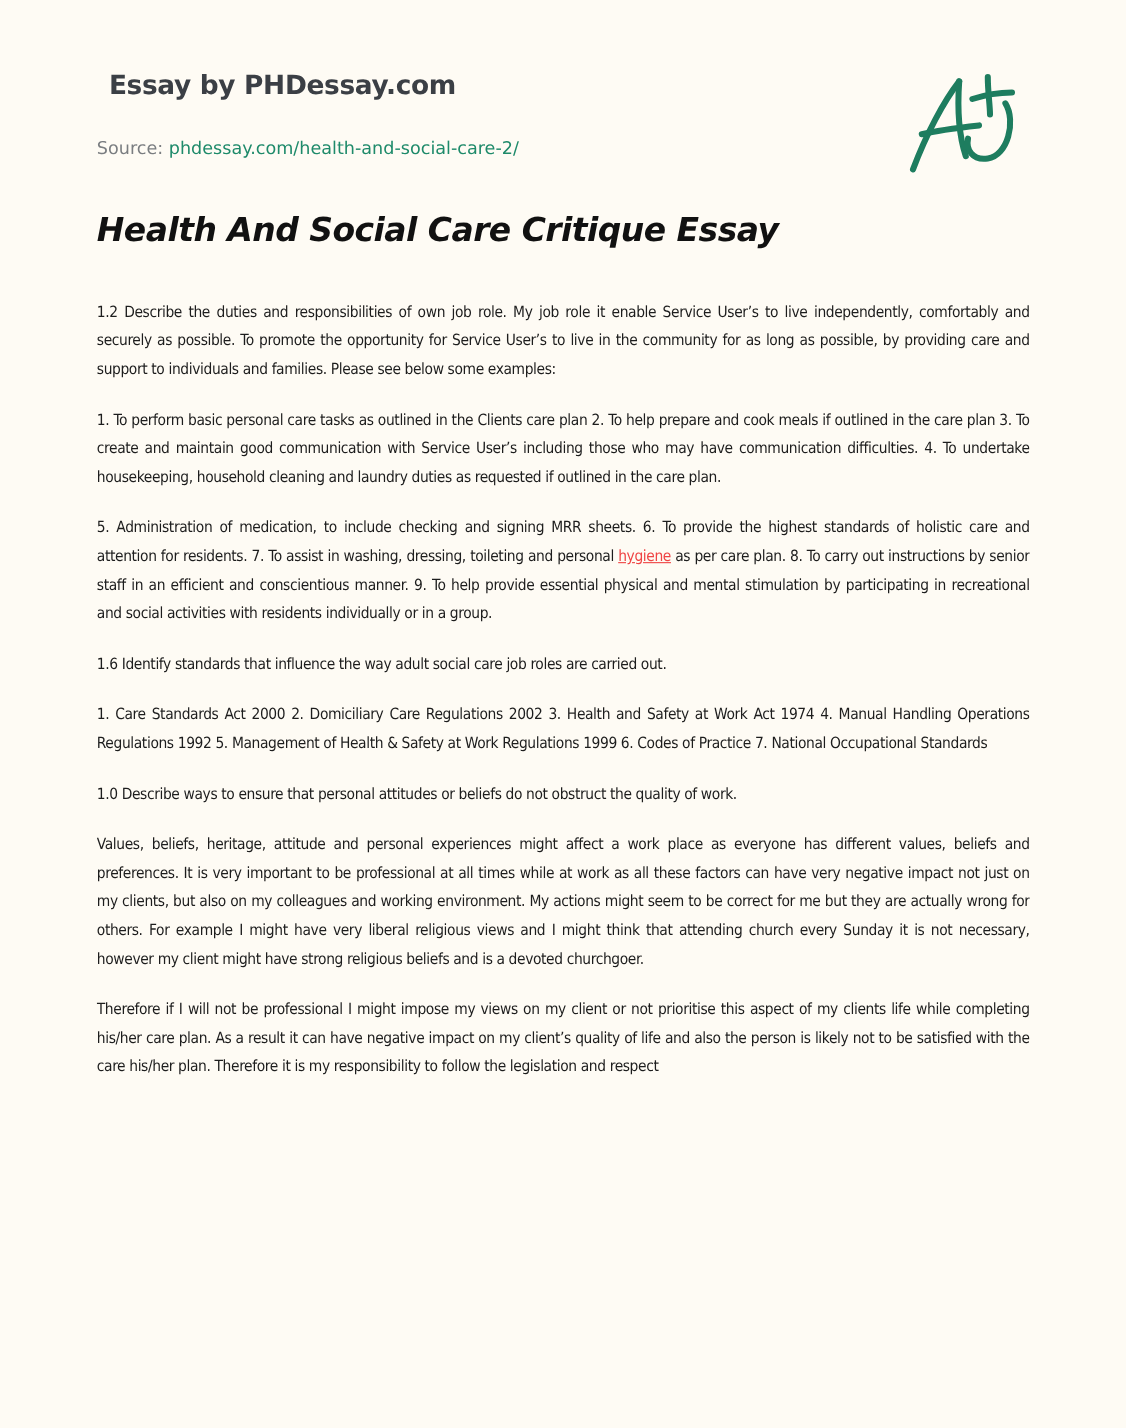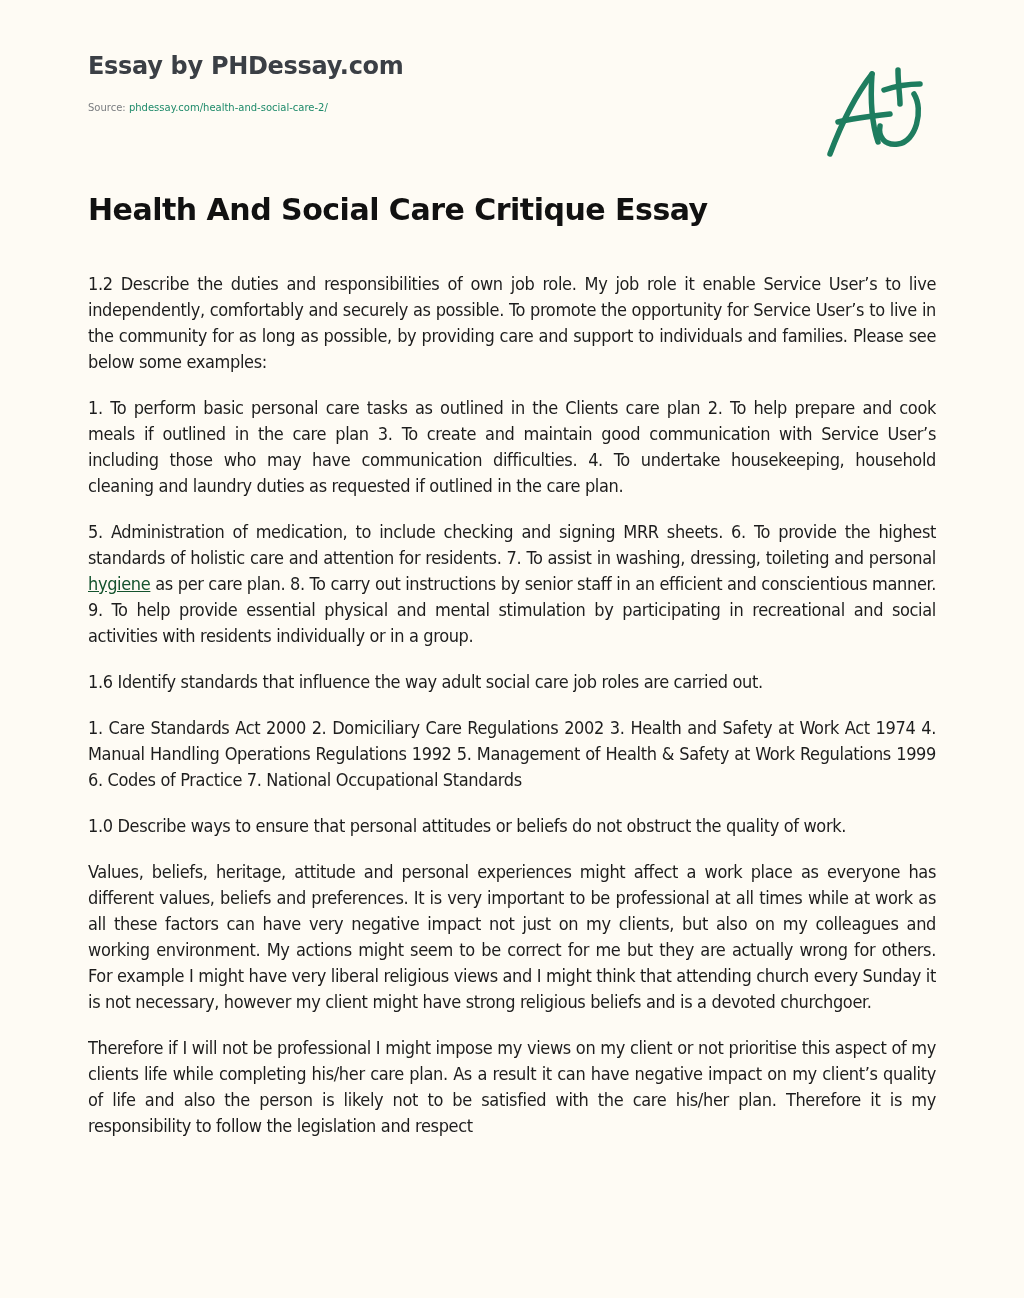--- a/index.html
+++ b/index.html
@@ -19,27 +19,27 @@
     position: absolute;
     left: 88px;
     top: 48px;
     width: 860px;
   }
   .site-title {
     font-family: "DejaVu Sans", sans-serif;
     font-weight: bold;
     font-size: 24px;
     color: #3b3f45;
-    margin: 0;
+    margin: 11px;
     line-height: 36px;
     letter-spacing: -0.3px;
   }
   .source-line {
-    margin-top: 14px;
-    font-size: 10px;
+    margin-top: 30px;
+    font-size: 16px;
     line-height: 20px;
     color: #7a7d80;
   }
   .source-link {
     color: #1e8a6a;
     text-decoration: none;
   }
   .logo {
     position: absolute;
     left: 820px;
@@ -51,41 +51,42 @@
     position: absolute;
     left: 88px;
     top: 188px;
     margin: 0;
     font-family: "DejaVu Sans", sans-serif;
     font-weight: bold;
     font-size: 30px;
     line-height: 44px;
     color: #111111;
     letter-spacing: -0.5px;
+    font-style: italic;
   }
   .essay-body {
     position: absolute;
     left: 88px;
     top: 271px;
     width: 848px;
     height: 986px;
     overflow: hidden;
   }
   .essay-body p {
     margin: 0 0 20px 0;
     font-family: "DejaVu Sans Condensed", "DejaVu Sans", sans-serif;
     font-stretch: condensed;
-    font-size: 18px;
+    font-size: 14px;
     line-height: 26px;
     text-align: justify;
     color: #1d1d1d;
     letter-spacing: -0.35px;
   }
   .inline-link {
-    color: #14532d;
+    color: #ef4444;
     text-decoration: underline;
   }
 </style>
 </head>
 <body>
 
 <div class="header">
   <h2 class="site-title">Essay by PHDessay.com</h2>
   <div class="source-line">
     <span>Source: </span><a class="source-link">phdessay.com/health-and-social-care-2/</a>

